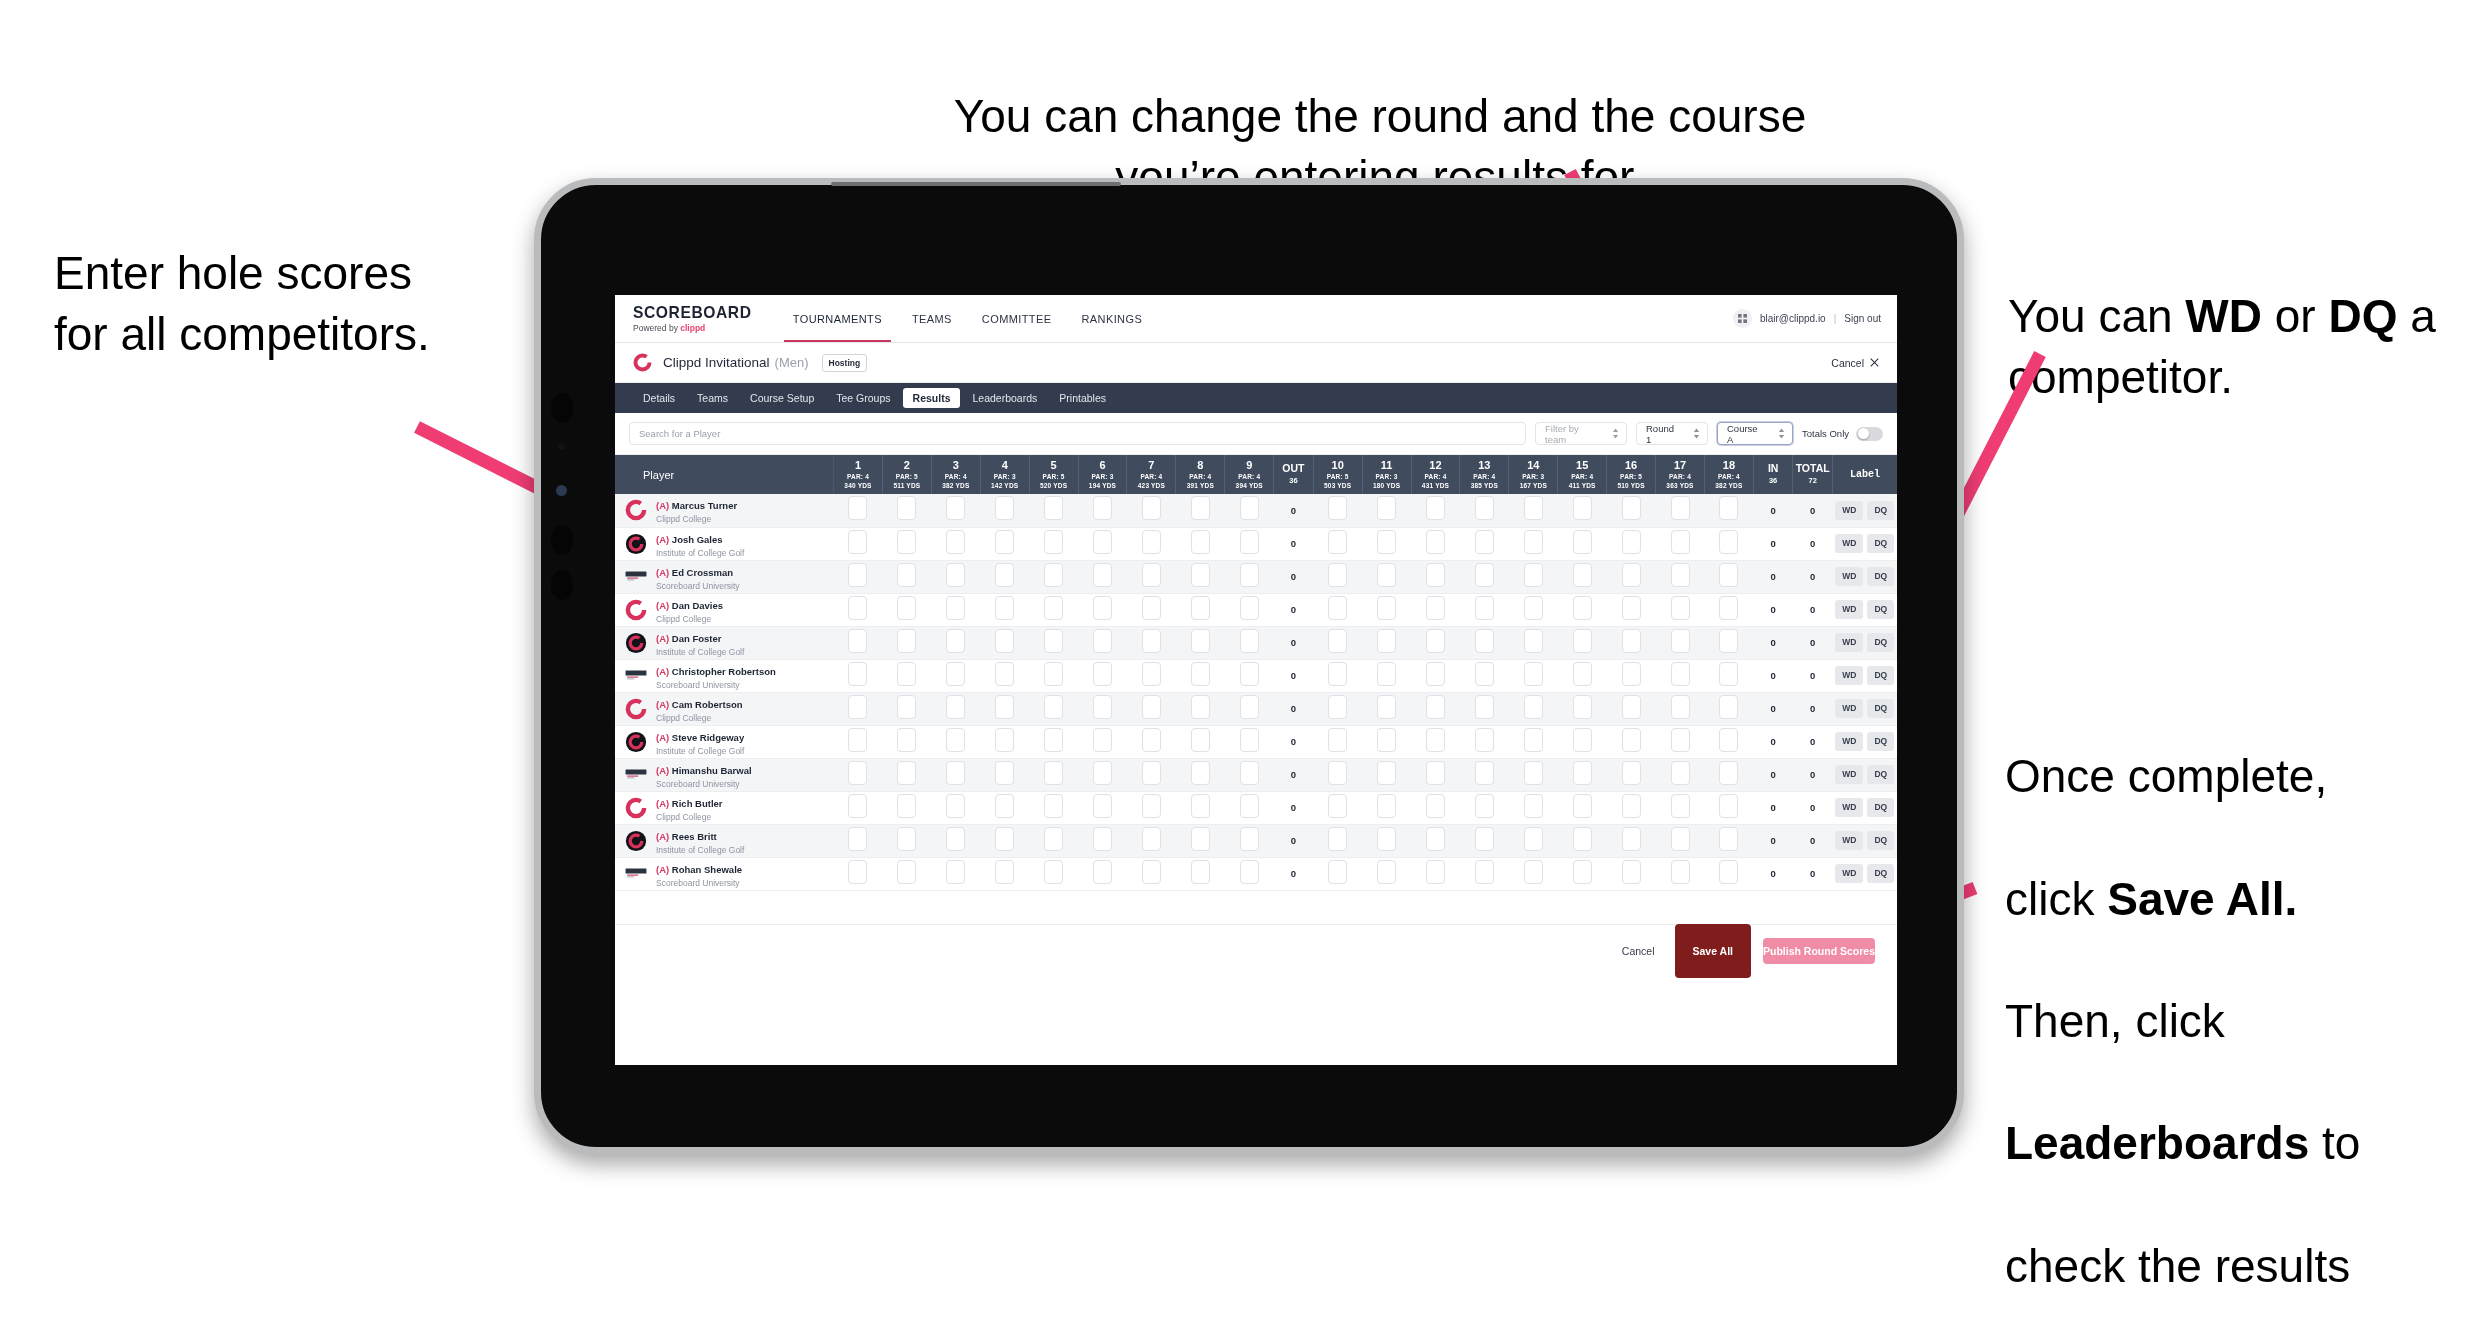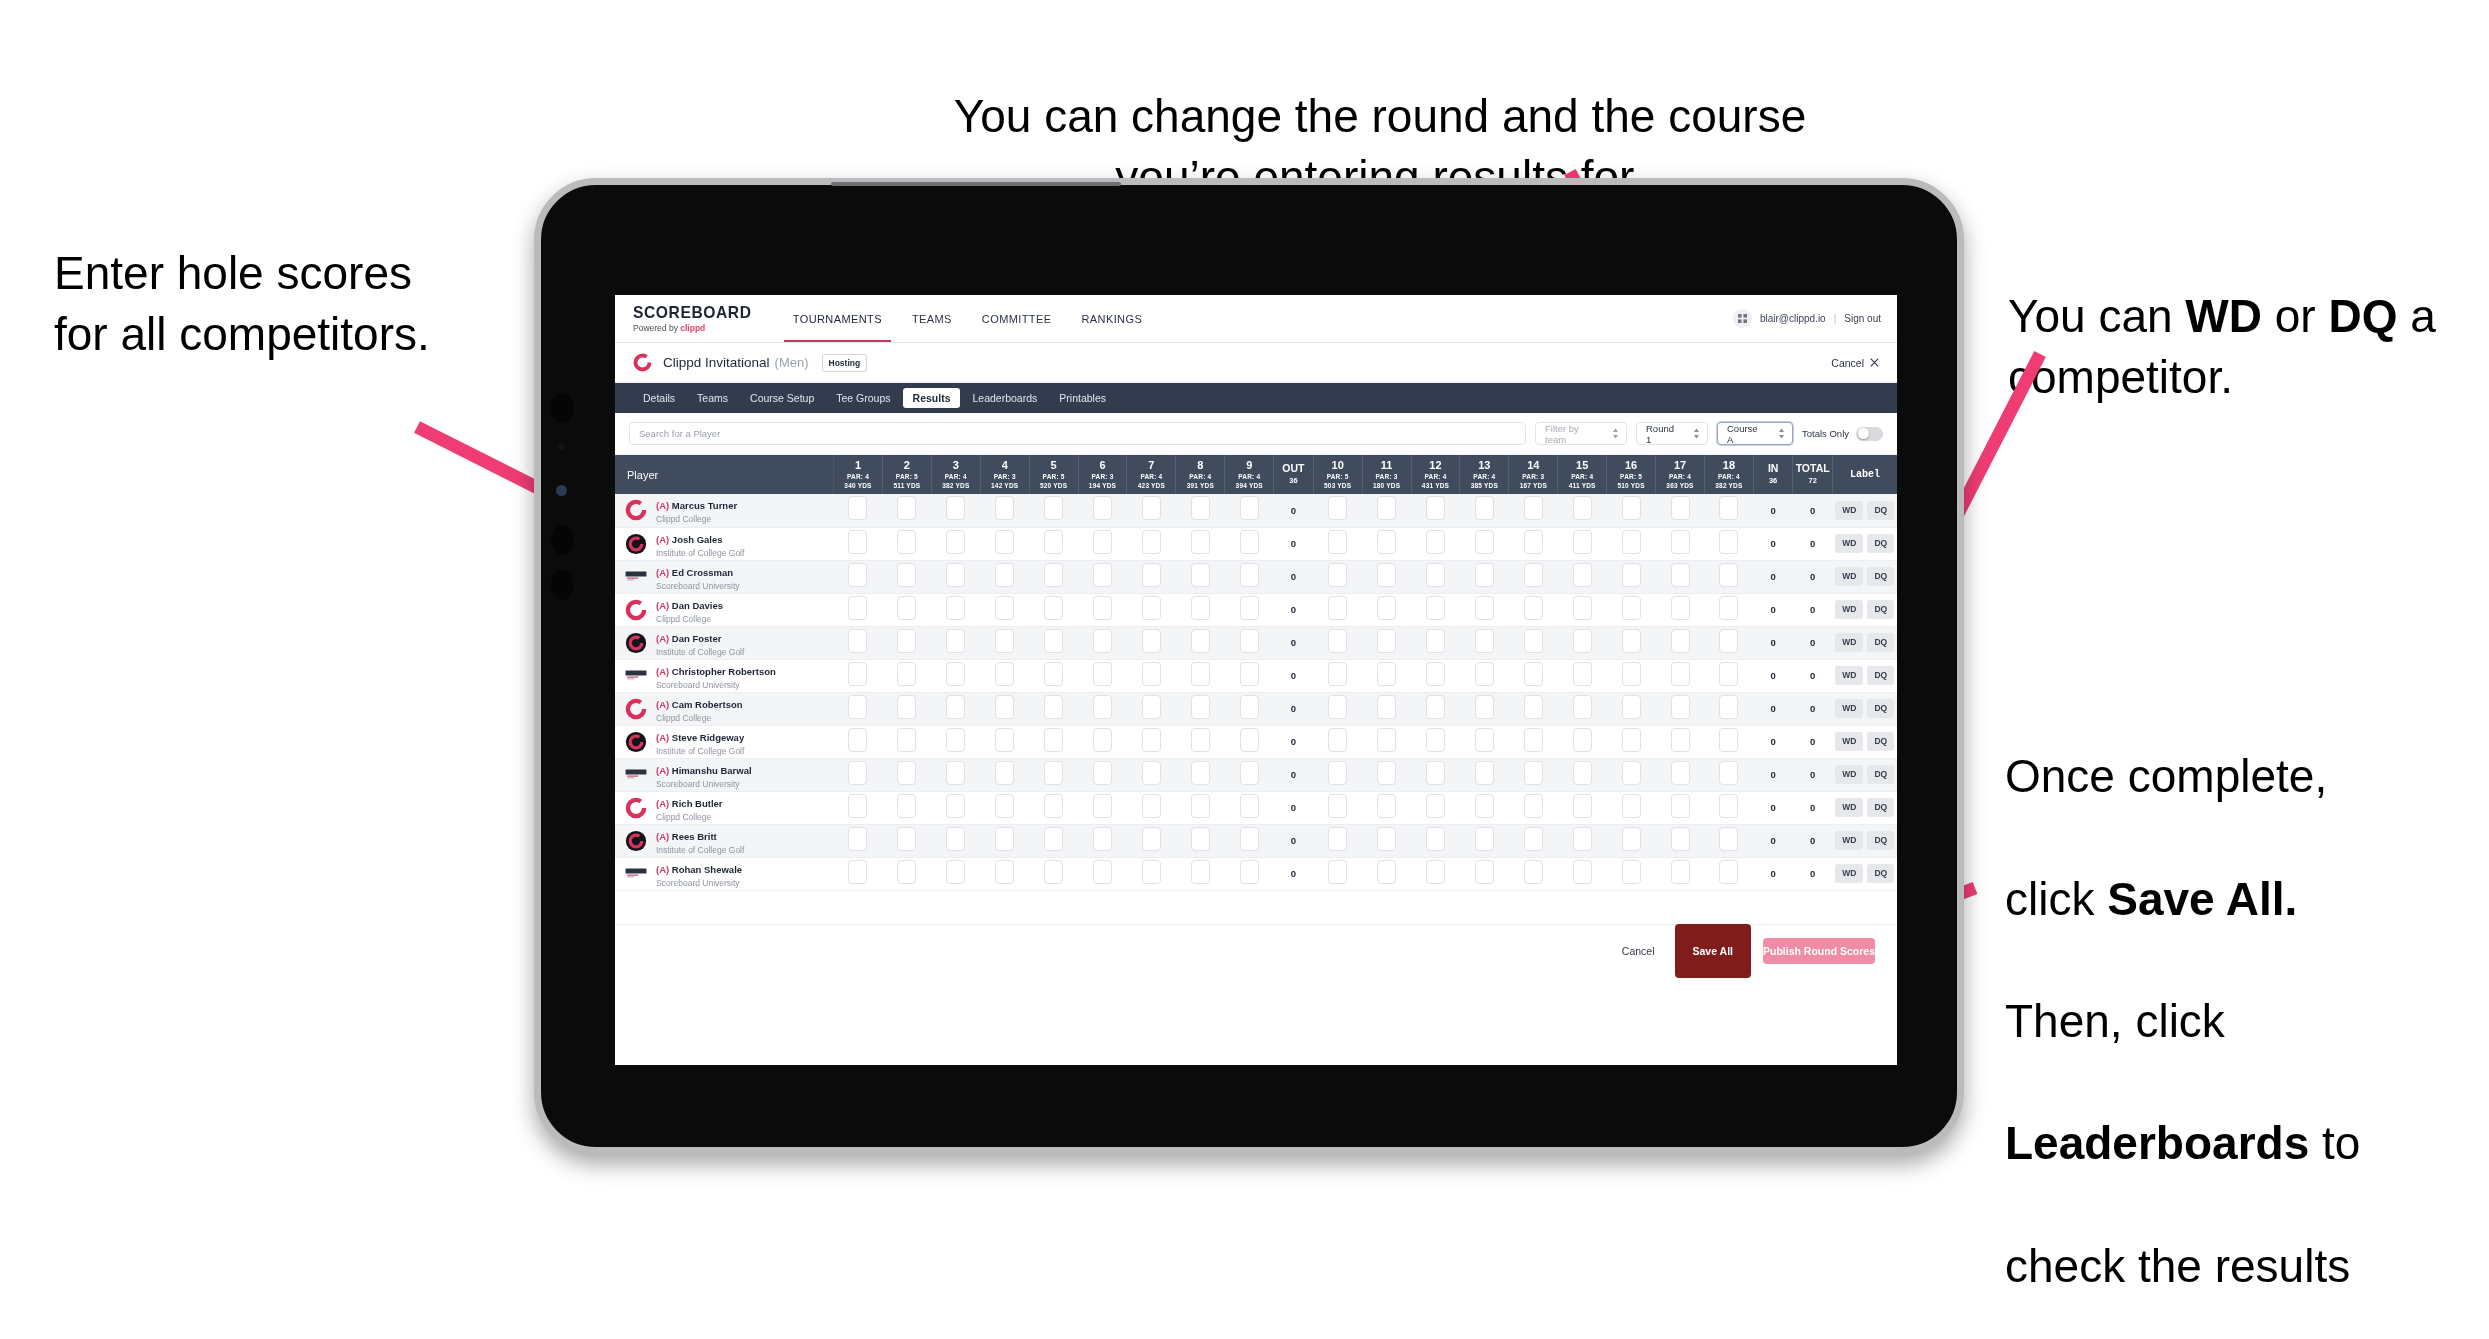--- a/index.html
+++ b/index.html
@@ -134,21 +134,21 @@
     width:27px; height:14px; border-radius:7px; background:#d8dade; position:relative; cursor:pointer;
   }
   .toggle .knob { position:absolute; left:1.5px; top:1.5px; width:11px; height:11px; border-radius:50%;
                   background:#fff; box-shadow:0 1px 2px rgba(0,0,0,.3); }
 
   
   .tbl-wrap { background:#fff; }
   table.sc { border-collapse: collapse; width: 100%; table-layout: fixed; }
   .sc thead th { background:#414b5e; color:#fff; font-weight:700; vertical-align:middle; }
   .sc thead th.player-h {
-    text-align:left; padding-left:12px; font-size:11px; font-weight:500; width: 210px;
+    text-align:left; padding-left:28px; font-size:11px; font-weight:500; width: 210px;
     border-right:1px solid #4d5769;
   }
   .hole-h { border-left:1px solid #565f70; padding: 4px 0 5px; }
   .hole-num { font-size:11px; font-weight:700; line-height:1.15; }
   .hole-par { font-size:6.5px; font-weight:700; line-height:1.6; letter-spacing:.2px; }
   .hole-yds { font-size:6.5px; font-weight:700; line-height:1.1; letter-spacing:.2px; }
   .agg-h { border-left:1px solid #565f70; }
   .agg-name { font-size:10.5px; font-weight:700; line-height:1.2; }
   .agg-val { font-size:7.5px; font-weight:700; line-height:1.7; }
   .label-h { border-left:1px solid #565f70; font-size:10px; font-weight:400;font-family:Liberation Mono, monospace; }

